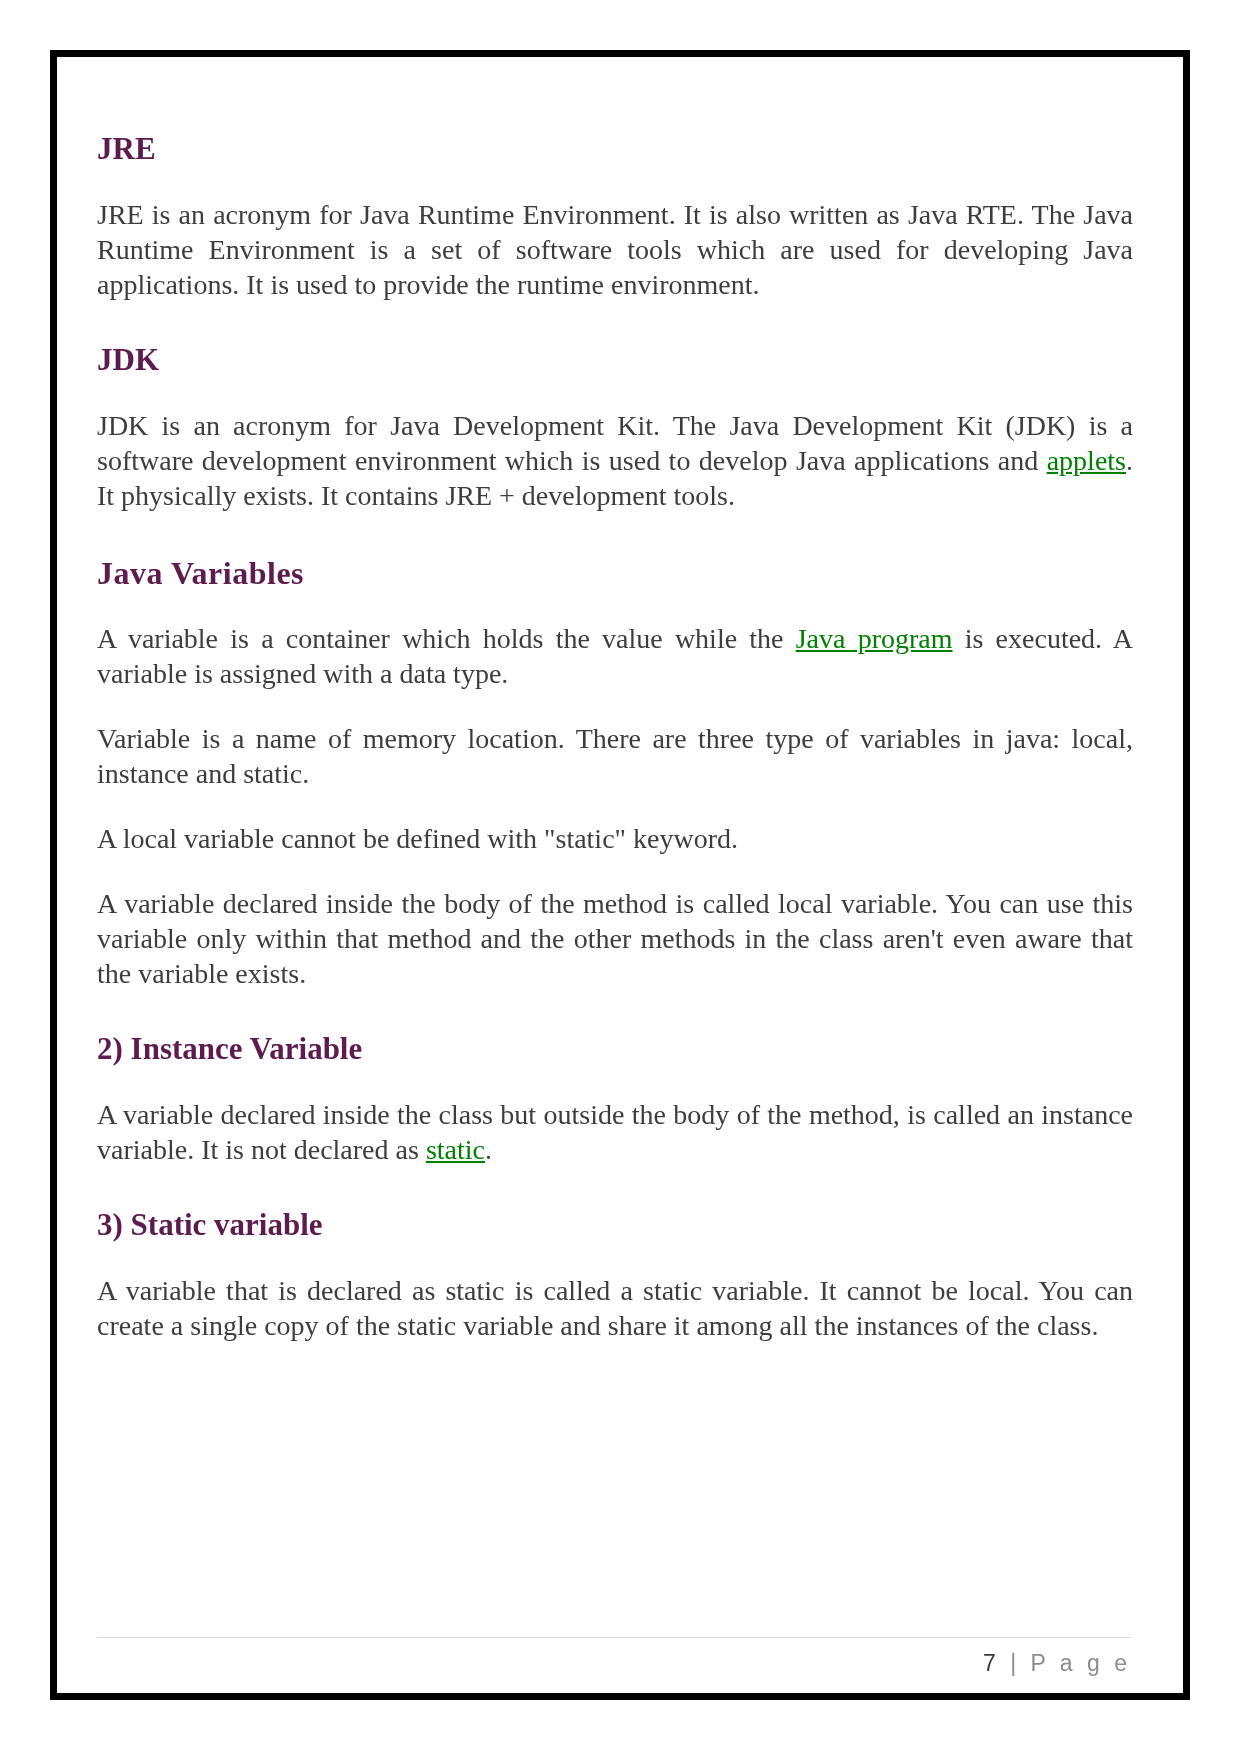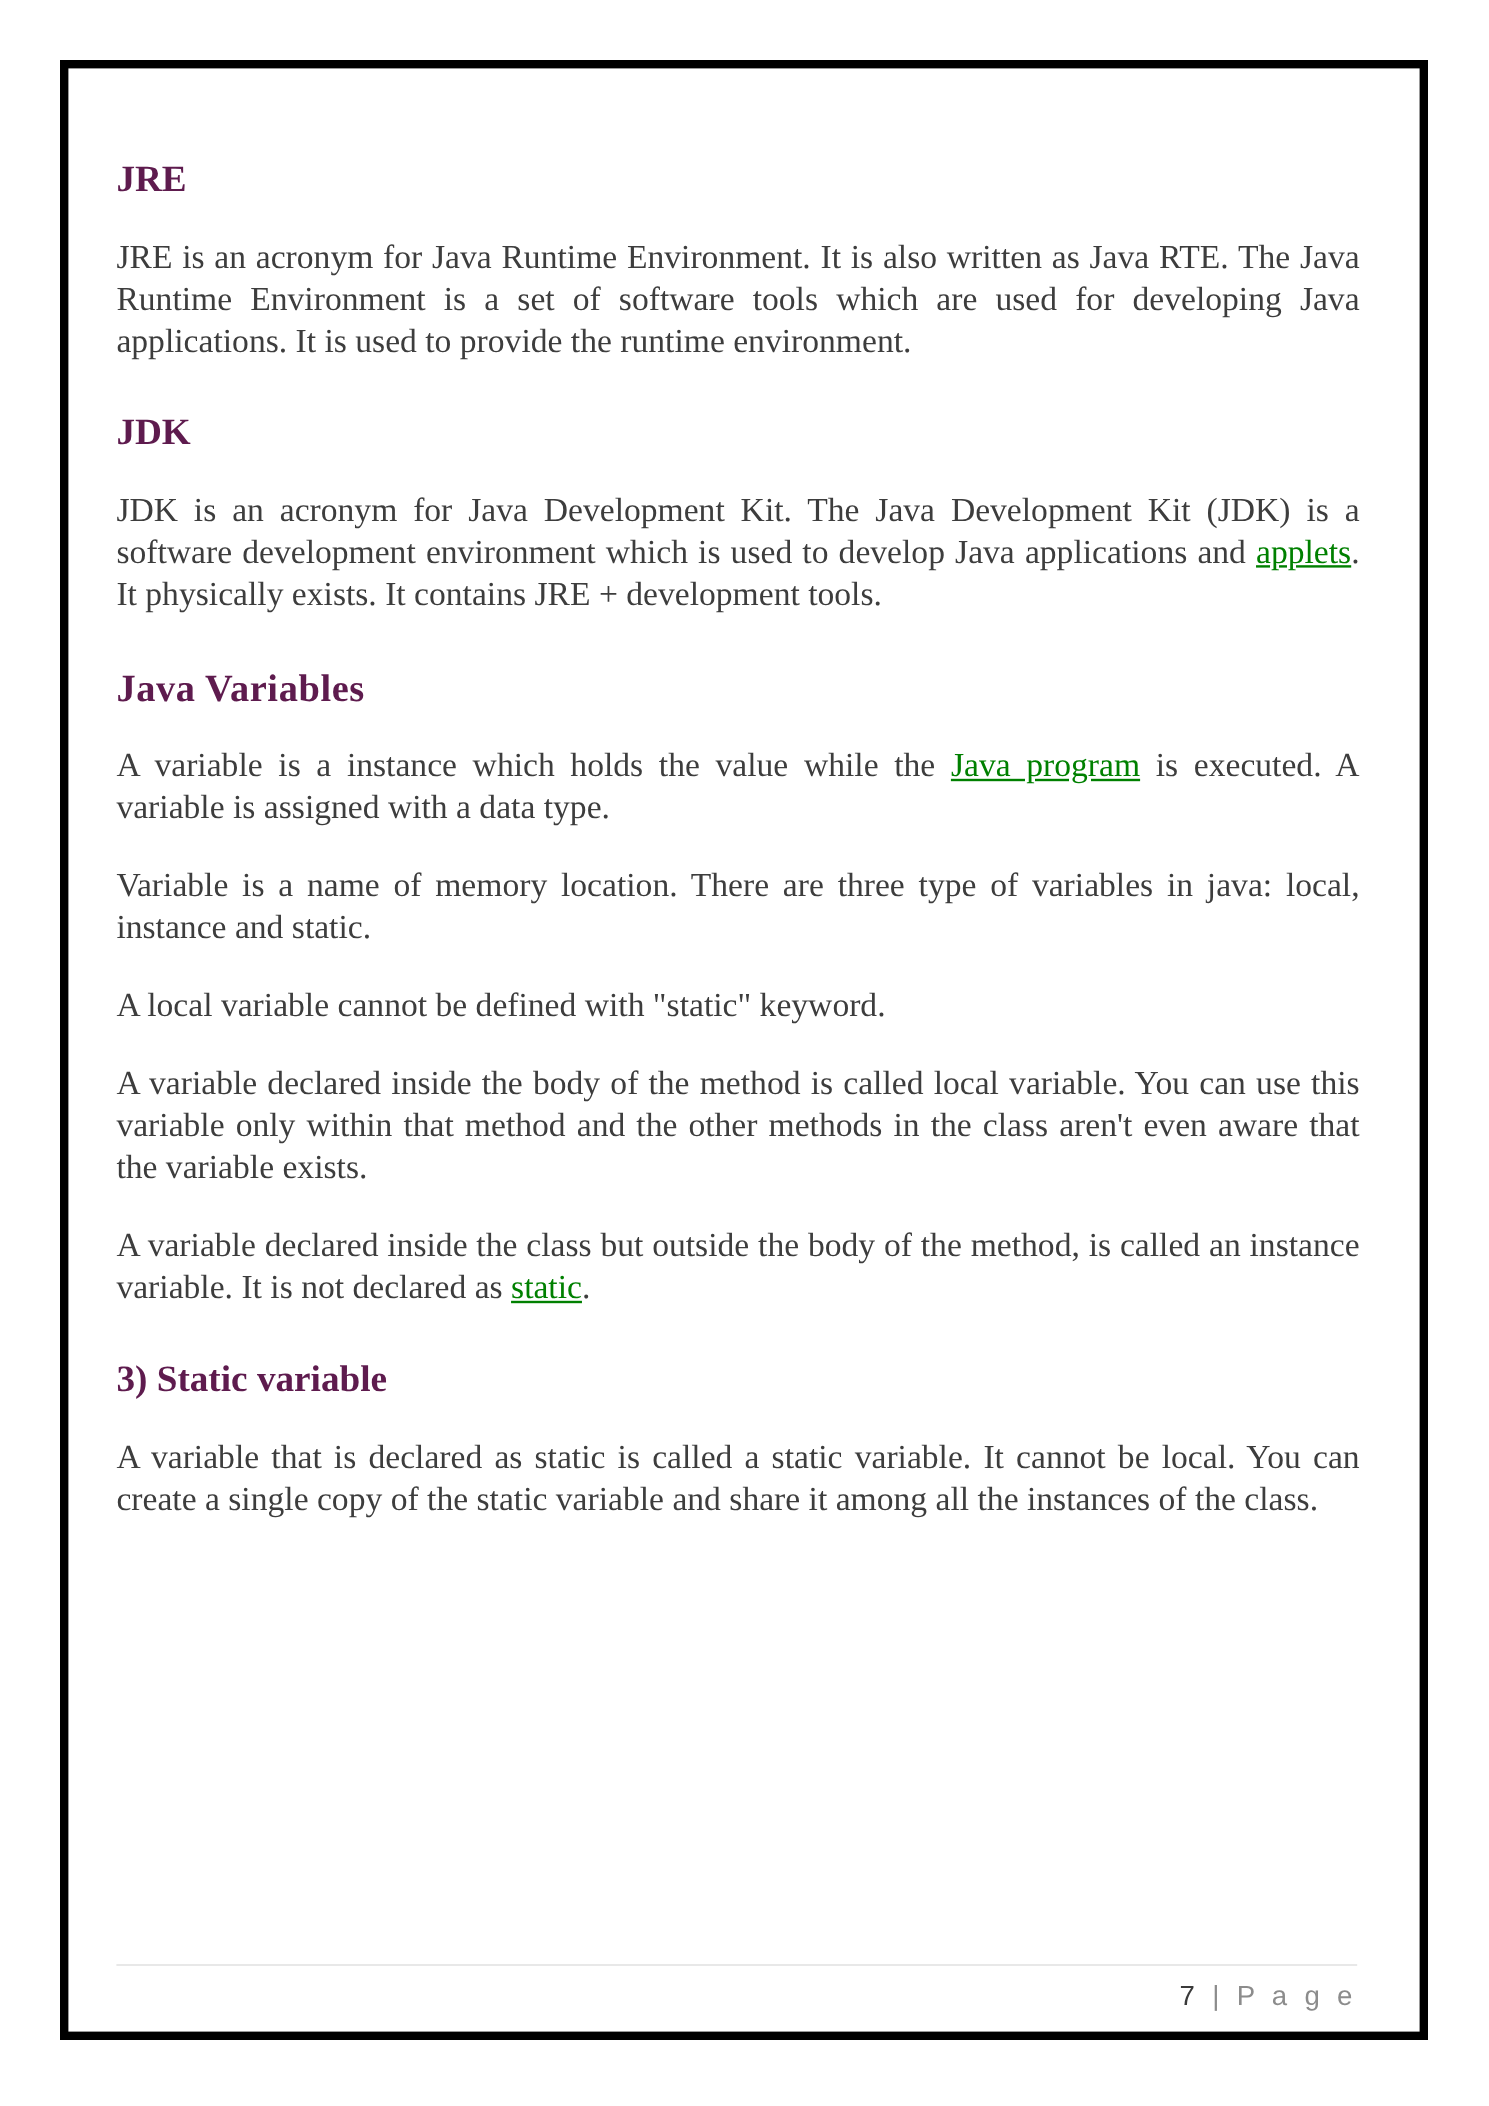--- a/index.html
+++ b/index.html
@@ -83,33 +83,34 @@
         <span>JRE is an acronym for Java Runtime Environment. It is also written as Java RTE. The Java Runtime Environment is a set of software tools which are used for developing Java applications. It is used to provide the runtime environment.</span>
       </p>
 
       <h3 class="doc-h3">JDK</h3>
       <p>
         <span>JDK is an acronym for Java Development Kit. The Java Development Kit (JDK) is a software development environment which is used to develop Java applications and </span><a class="doc-link">applets</a><span>. It physically exists. It contains JRE + development tools.</span>
       </p>
 
       <h1 class="doc-title">Java Variables</h1>
       <p>
-        <span>A variable is a instance which holds the value while the </span><a class="doc-link">Java program</a><span> is executed. A variable is assigned with a data type.</span>
+        <span>A variable is a container which holds the value while the </span><a class="doc-link">Java program</a><span> is executed. A variable is assigned with a data type.</span>
       </p>
       <p>
         <span>Variable is a name of memory location. There are three type of variables in java: local, instance and static.</span>
       </p>
 
       <p>
         <span>A local variable cannot be defined with "static" keyword.</span>
       </p>
       <p>
         <span>A variable declared inside the body of the method is called local variable. You can use this variable only within that method and the other methods in the class aren't even aware that the variable exists.</span>
       </p>
 
+      <h3 class="doc-h3">2) Instance Variable</h3>
       <p>
         <span>A variable declared inside the class but outside the body of the method, is called an instance variable. It is not declared as </span><a class="doc-link">static</a><span>.</span>
       </p>
 
       <h3 class="doc-h3">3) Static variable</h3>
       <p>
         <span>A variable that is declared as static is called a static variable. It cannot be local. You can create a single copy of the static variable and share it among all the instances of the class.</span>
       </p>
 
     </div>

